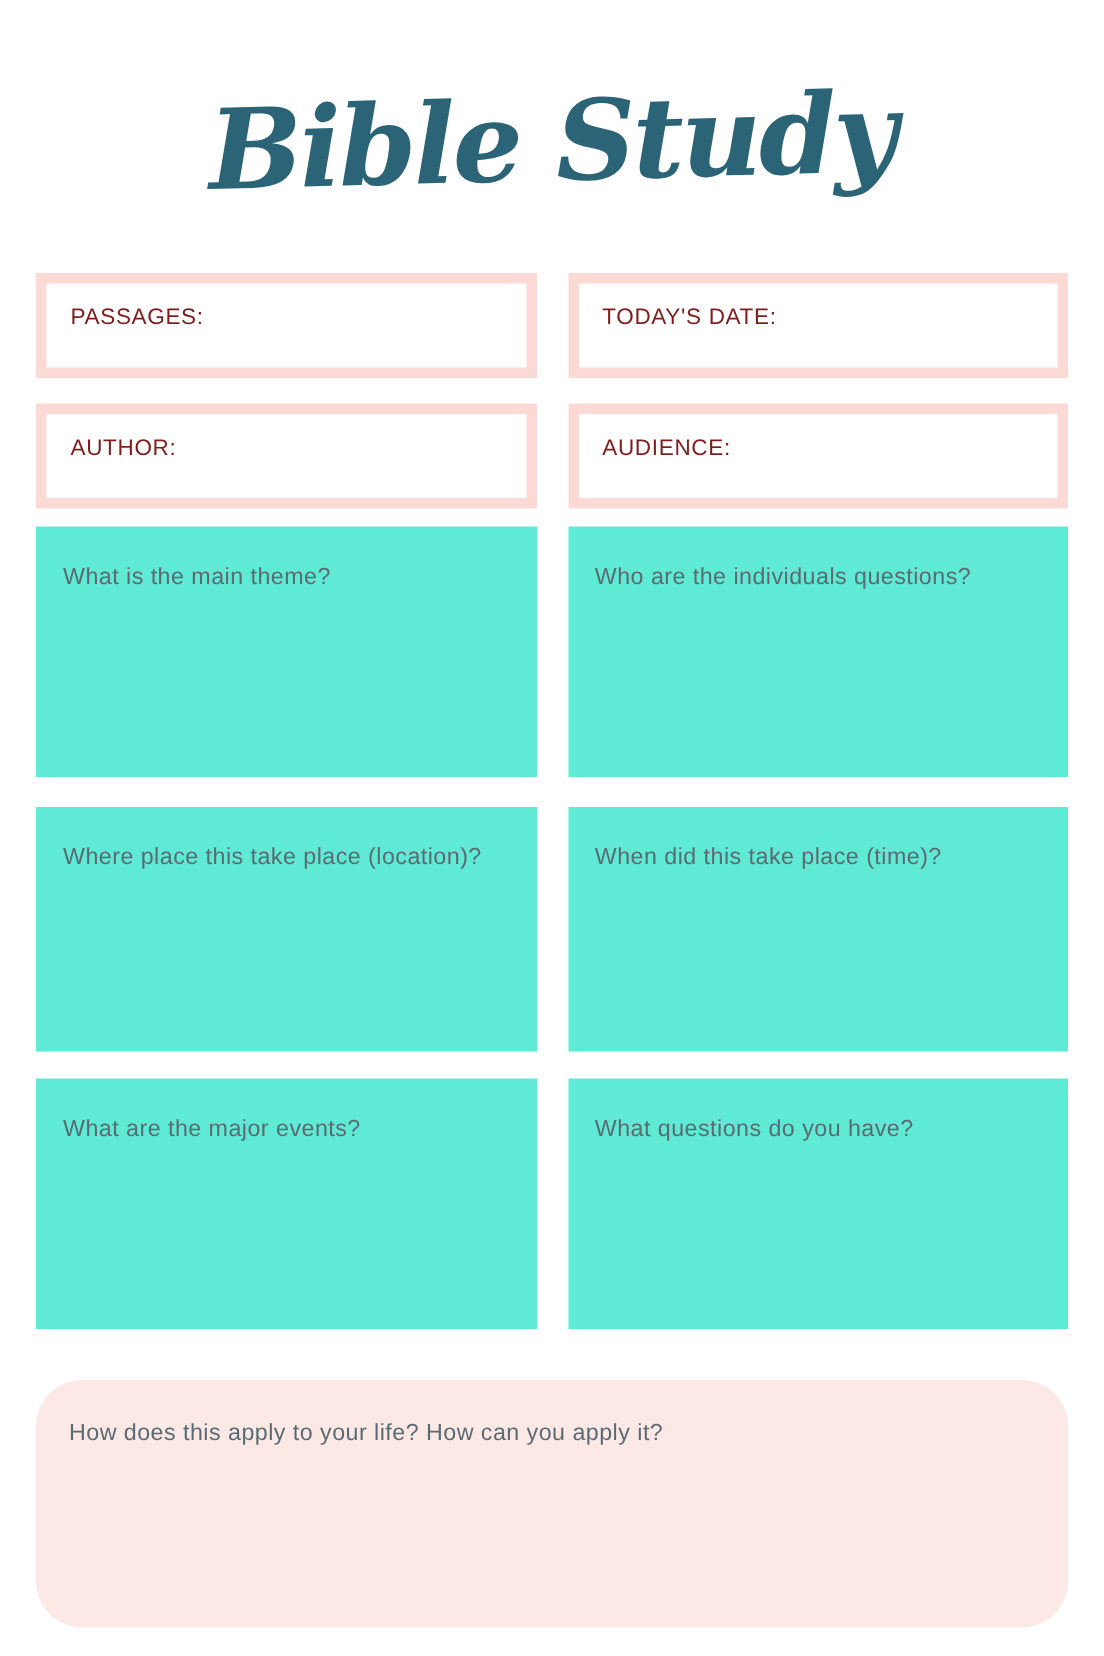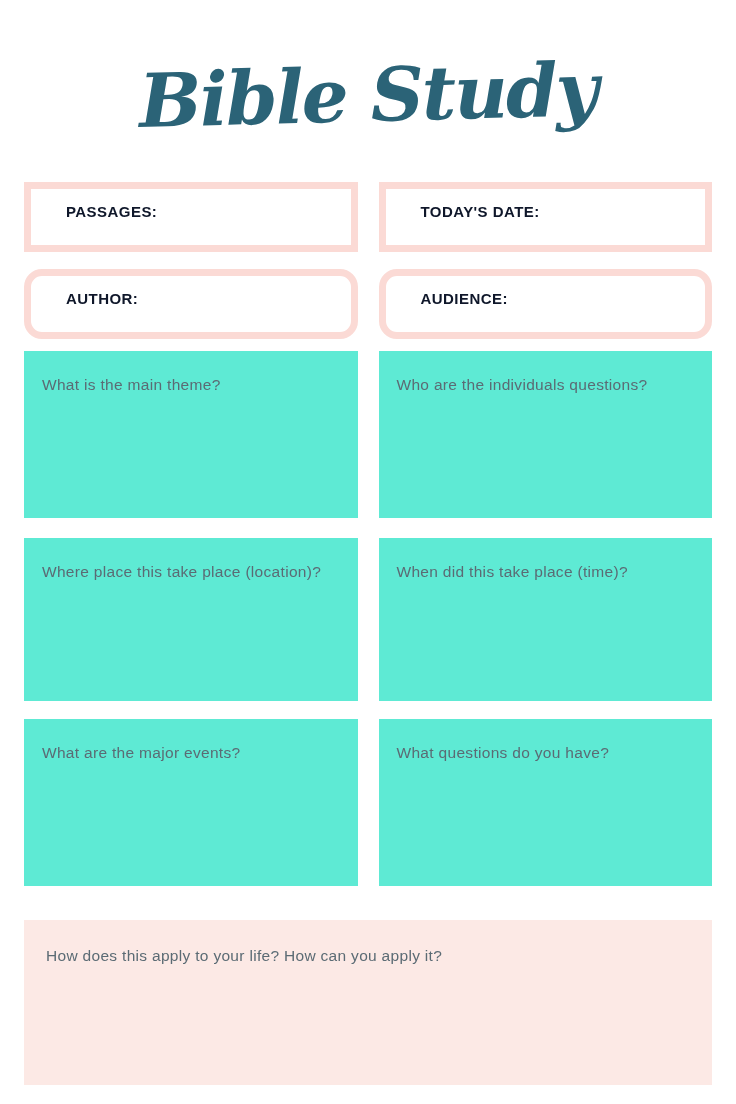--- a/index.html
+++ b/index.html
@@ -43,27 +43,26 @@
   }
   
   .field-box {
     height: 70px;
     background: #ffffff;
     border: 7px solid #fbdad5;
     padding: 14px 16px 0 16px;
     margin-bottom: 17px;
     cursor: text;
   }
-  .row-b .field-box { margin-bottom: 12px; border-radius: 18px; }
+  .row-b .field-box { margin-bottom: 12px; }
   .field-label {
     font-size: 15px;
-    font-weight: bold;
-    color: #0f172a;
+    font-weight: normal;
+    color: #7f1d1d;
     letter-spacing: 0.03em;
-    margin-left: 19px;
   }
   
   .q-box {
     background: #5eead4;
     padding: 24px 18px 0 18px;
     cursor: text;
   }
   .q-row-1 .q-box { height: 167px; margin-bottom: 20px; }
   .q-row-2 .q-box { height: 163px; margin-bottom: 18px; }
   .q-row-3 .q-box { height: 167px; margin-bottom: 34px; }
@@ -72,20 +71,21 @@
     color: #5b6b74;
     letter-spacing: 0.02em;
     line-height: 1.35;
   }
   
   .footer-box {
     height: 165px;
     background: #fce9e5;
     padding: 26px 22px 0 22px;
     cursor: text;
+    border-radius: 31px;
   }
 </style>
 </head>
 <body>
 
 <div class="page">
 
   <div class="title-wrap">
     <h1 class="title">Bible Study</h1>
   </div>

